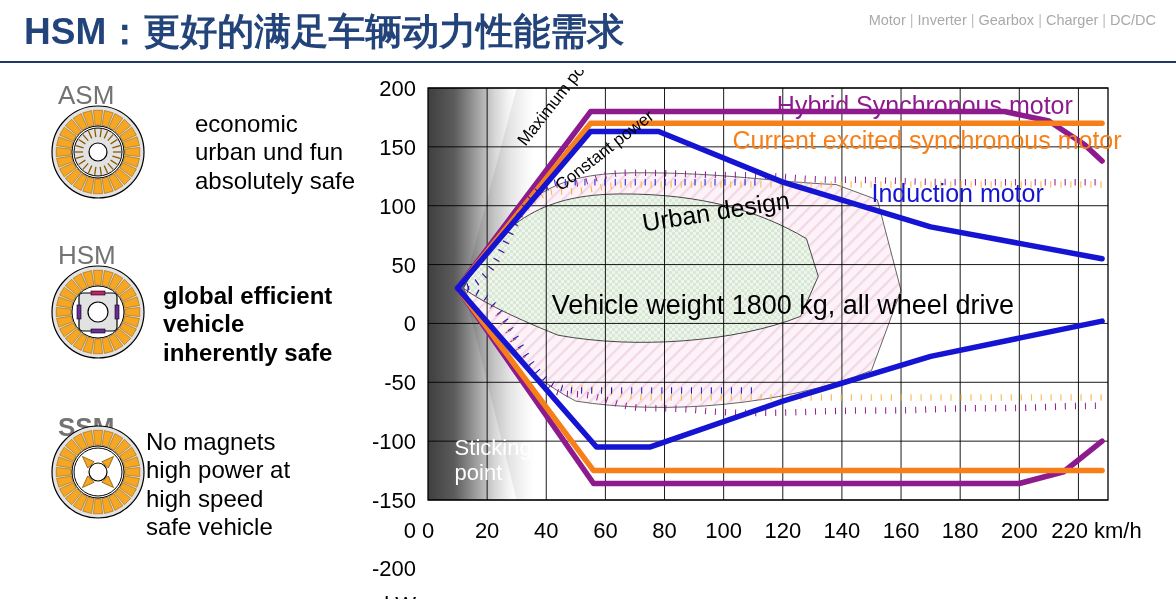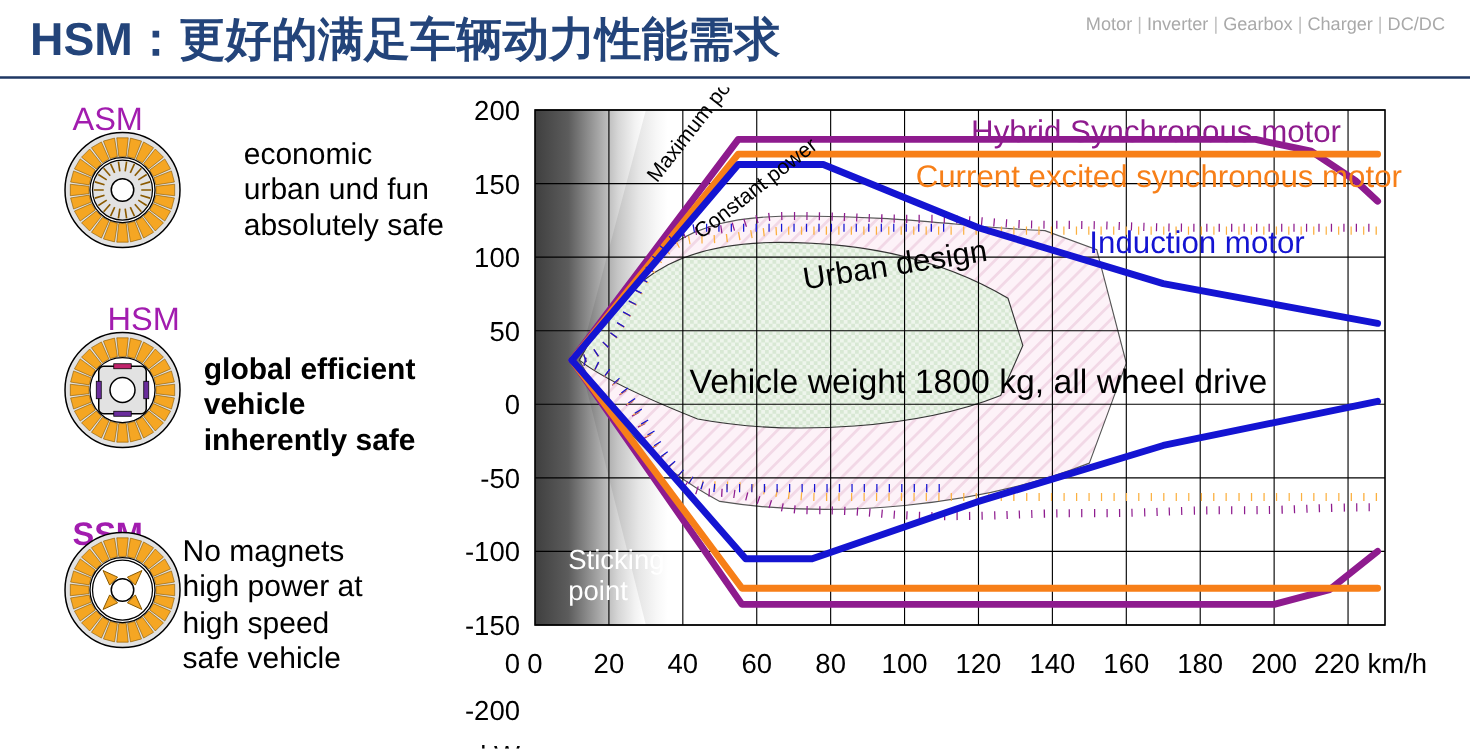--- a/index.html
+++ b/index.html
@@ -26,21 +26,21 @@
   #breadcrumb .sep{color:#bfbfbf;padding:0 4px;}
   #header-rule{
     position:absolute;left:0;top:61px;width:1176px;height:2px;
     background:#1f3864;
   }
 
   
   #sidebar{position:absolute;left:0;top:70px;width:360px;height:529px;}
   .motor-block{position:absolute;left:0;width:360px;}
   .motor-tag{
-    position:absolute;font-size:26px;color:#a21caf;
+    position:absolute;font-size:26px;color:#737373;
     letter-spacing:0px;white-space:nowrap;
   }
   .motor-icon{position:absolute;width:100px;height:100px;}
   .motor-desc{
     position:absolute;font-size:24px;color:#000;line-height:1.18;
     white-space:pre-line;
   }
 
   
   #chart{position:absolute;left:360px;top:70px;width:816px;height:529px;}
@@ -110,21 +110,21 @@
             <line x1="62.618802992467714" y1="41.89038773816603" x2="69.34883125511716" y2="37.56526119852124" stroke="#8a5a00" stroke-width="1.3"></line>
             <line x1="64.39239460421746" y1="45.77401164737855" x2="72.06833839313344" y2="43.52015119264711" stroke="#8a5a00" stroke-width="1.3"></line>
             <circle cx="50" cy="50" r="9" fill="#ffffff" stroke="#000" stroke-width="1.2"></circle>
           </g>
         </svg></div>
       <div class="motor-desc" style="left: 163px; top: 30px; margin-left: 32px;">economic
 urban und fun
 absolutely safe</div>
     </div>
     <div class="motor-block" style="top: 170px;">
-      <div class="motor-tag" style="left: 58px; top: 0px; margin-left: 28px;">HSM</div>
+      <div class="motor-tag" style="left: 58px; top: 0px;">HSM</div>
       <div class="motor-icon" style="left: 48px; top: 22px;"><svg width="100" height="100" viewBox="0 0 100 100">
           <g>
             <circle cx="50" cy="50" r="46" fill="#e2e2e2" stroke="#000" stroke-width="1.2"></circle>
             <path d="M 47.03717360054178 23.163054202710146 L 45.3911589341761 8.253639870882452 L 54.6088410658239 8.253639870882452 L 52.96282639945822 23.163054202710146 Z" fill="#F5A623" stroke="#8a5a00" stroke-width="0.5"></path>
             <path d="M 54.08404214667492 23.310665056165544 L 56.3529544503832 8.483256754035288 L 65.25655167986508 10.868968441406949 L 59.80778322277042 24.84433685519018 Z" fill="#F5A623" stroke="#8a5a00" stroke-width="0.5"></path>
             <path d="M 60.85258996971092 25.27710997983185 L 66.88180661955032 11.54217107973843 L 74.86455350956722 16.151012145562333 L 65.98435582757892 28.23993637929007 Z" fill="#F5A623" stroke="#8a5a00" stroke-width="0.5"></path>
             <path d="M 66.88155172106404 28.9283790018651 L 76.26019156609962 17.22192289179015 L 82.77807710820986 23.739808433900386 L 71.0716209981349 33.11844827893596 Z" fill="#F5A623" stroke="#8a5a00" stroke-width="0.5"></path>
             <path d="M 71.76006362070993 34.01564417242108 L 83.84898785443767 25.135446490432777 L 88.45782892026156 33.11819338044967 L 74.72289002016815 39.14741003028907 Z" fill="#F5A623" stroke="#8a5a00" stroke-width="0.5"></path>
             <path d="M 75.15566314480982 40.19221677722959 L 89.13103155859307 34.74344832013492 L 91.5167432459647 43.6470455496168 L 76.68933494383445 45.91595785332508 Z" fill="#F5A623" stroke="#8a5a00" stroke-width="0.5"></path>
             <path d="M 76.83694579728986 47.03717360054178 L 91.74636012911755 45.3911589341761 L 91.74636012911755 54.6088410658239 L 76.83694579728986 52.96282639945822 Z" fill="#F5A623" stroke="#8a5a00" stroke-width="0.5"></path>

